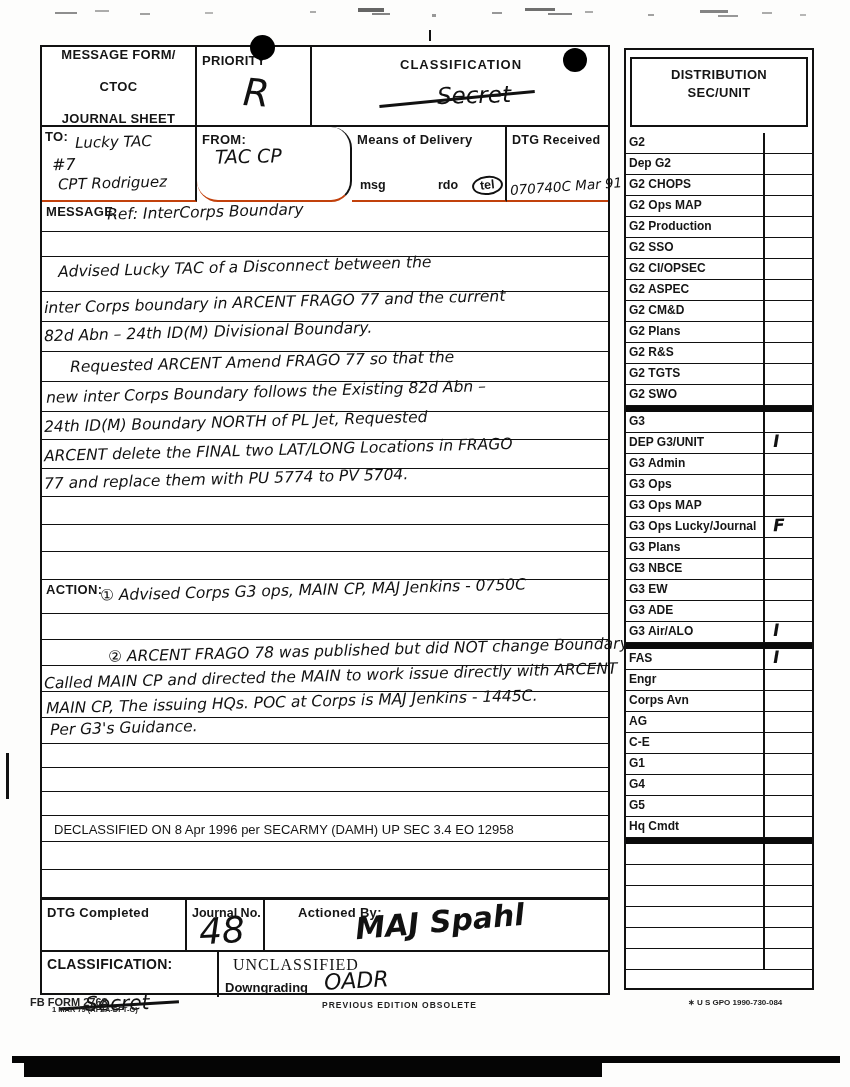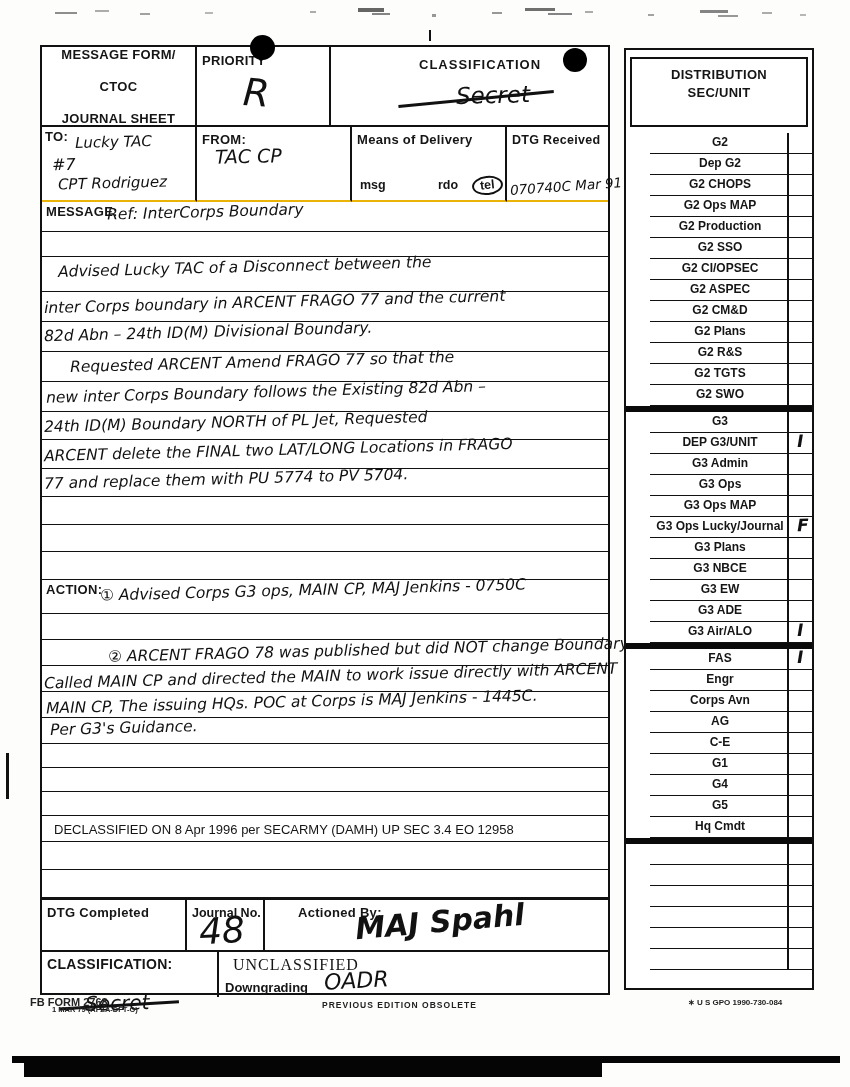--- a/index.html
+++ b/index.html
@@ -18,25 +18,25 @@
   }
   
   .main-form { position:absolute; left:40px; top:45px; width:570px; height:950px;
     border:2.5px solid #111; background:#fff; }
   .hdr-row { position:absolute; left:0; top:0; width:100%; height:80px; display:flex; }
   .cell { position:relative; border-right:2.5px solid #111; }
   .cell:last-child { border-right:none; }
   .hdr-row .cell { border-bottom:2.5px solid #111; }
   .cell-title { width:155px; display:flex; flex-direction:column; justify-content:center;
     align-items:center; text-align:center; gap:17px; }
-  .cell-priority { width:134px;text-align:center; }
+  .cell-priority { width:115px;text-align:center; }
   .cell-class { flex:1; }
   .row2 { position:absolute; left:0; top:80px; width:100%; height:75px; display:flex; }
-  .row2 .cell { border-bottom:2px solid #eab308; }
-  .cell-to { width:155px; } .cell-from { width:155px; }
+  .row2 .cell { border-bottom:2px solid #c2410c; }
+  .cell-to { width:155px; } .cell-from { width:155px;border-radius:21px; }
   .cell-delivery { width:155px; } .cell-dtg { flex:1; }
   .pad { padding:3px 5px; }
   
   .secret { position:relative; font-size:23px; }
   .secret::after { content:""; position:absolute; top:56%; border-top:3px solid #111; }
   .secret-hdr::after { left:-58px; right:-24px; transform:rotate(-4deg); }
   .secret-btm::after { left:-26px; right:-30px; transform:rotate(-2deg); }
   .circled { border:2px solid #111; border-radius:50%; padding:0 6px 1px 6px;
     display:inline-block; transform:rotate(-6deg); }
   
@@ -51,24 +51,24 @@
   .cell-dtgc { width:145px; } .cell-journal { width:78px; } .cell-actioned { flex:1; }
   .class-row { position:absolute; left:0; top:903px; width:100%; height:47px; display:flex;
     border-top:2.5px solid #111; }
   .cell-classb { width:177px; }
   .cell-unclass { flex:1; position:relative; }
   .unclass-txt { font-family:"Liberation Serif", serif; font-size:16px; letter-spacing:1px;
     position:absolute; left:14px; top:4px; }
   .downg { position:absolute; left:6px; bottom:2px; font-weight:bold; font-size:13px; }
   
   .dist-table { position:absolute; left:624px; top:48px; width:190px; height:942px;
-    border:2.5px solid #111; background:#fff;text-align:center; }
+    border:2.5px solid #111; background:#fff; }
   .dist-header { margin:7px 4px 6px 4px; height:70px; border:2px solid #111;
     display:flex; flex-direction:column; align-items:center; padding-top:8px; gap:3px; }
-  .dist-row { display:flex; height:21px; border-bottom:1.5px solid #111;margin-left:24px; }
+  .dist-row { display:flex; height:21px; border-bottom:1.5px solid #111; }
   .dist-label { width:139px; border-right:2px solid #111; font-weight:bold; font-size:12px;
     padding:2px 0 0 3px; white-space:nowrap; overflow:hidden; }
   .dist-mark { flex:1; position:relative; }
   .dist-mark .hw { font-size:17px; font-weight:bold; position:absolute; left:8px; top:-2px; }
   .dist-sep { height:6px; background:#0a0a0a; }
   
   .dot { position:absolute; background:#000; border-radius:50%; }
   .noise { position:absolute; background:#333; }
   .tick { position:absolute; background:#111; }
   .footer-txt { position:absolute; font-weight:bold; color:#222; }

